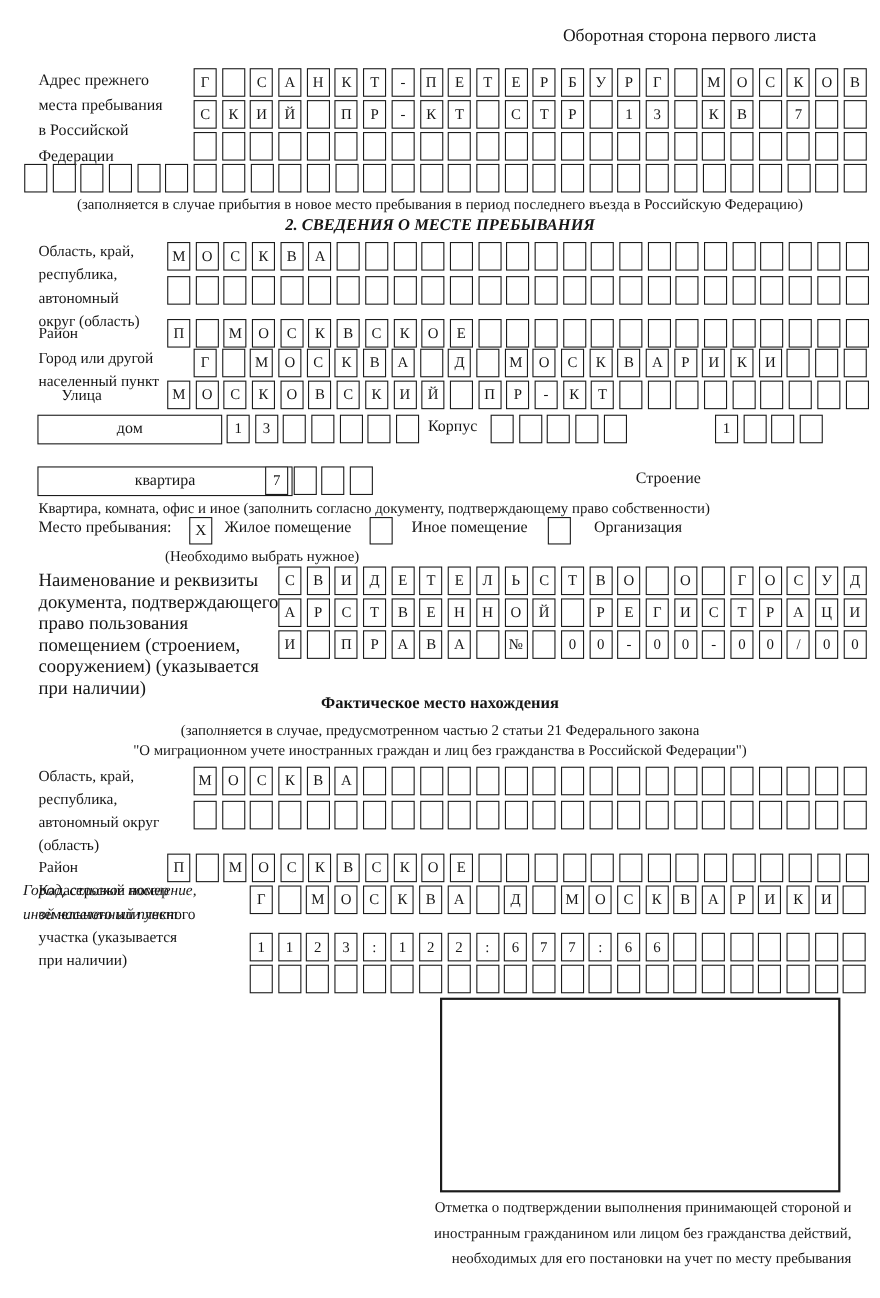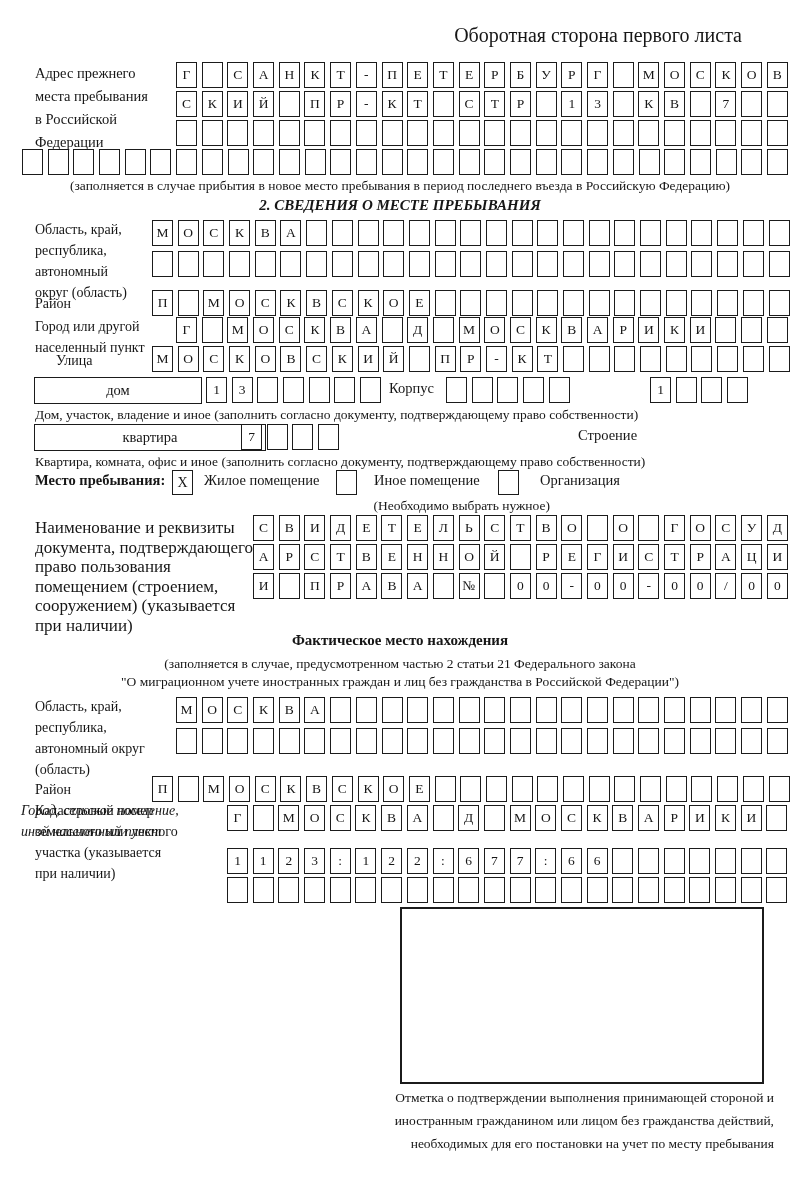--- a/index.html
+++ b/index.html
@@ -20,21 +20,21 @@
   .checkbox{box-sizing:border-box;width:21px;height:25px;border:1.6px solid #1b1b1b;
         display:flex;align-items:center;justify-content:center;font-size:14px;background:#fff;}
   .bigbox{box-sizing:border-box;border:2px solid #1b1b1b;background:#fff;}
   .conf{font-size:13.5px;line-height:23px;text-align:right;}
 </style>
 </head>
 <body>
 
 <div class="page">
 
-  <div class="abs" style="top:24px;right:58px;font-size:20px;">Оборотная сторона первого листа</div>
+  <div class="abs" style="top:24px;right:58px;font-size:16px;">Оборотная сторона первого листа</div>
 
   <div class="abs lbl" style="left:35px;top:62px;">Адрес прежнего
 места пребывания
 в Российской
 Федерации</div>
   <div class="abs boxrow" style="left:176px;top:62px;">
       <span class="cbox">Г</span>
       <span class="cbox"></span>
       <span class="cbox">С</span>
       <span class="cbox">А</span>
@@ -311,39 +311,38 @@
       <span class="cbox"></span>
       <span class="cbox"></span>
     </div>
   <div class="abs" style="left:578px;top:380px;font-size:14.5px;margin-top:47px;">Строение</div>
   <div class="abs boxrow" style="left:650px;top:377px;">
       <span class="cbox">1</span>
       <span class="cbox"></span>
       <span class="cbox"></span>
       <span class="cbox"></span>
     </div>
-  <div class="abs caption-left" style="left:35px;top:407px;">Дом, участок, владение и иное (заполнить согласно документу, подтверждающему право собственности)</div>
 
   <div class="abs wide-cell" style="left:34px;top:424px;width:232px;">квартира</div>
   <div class="abs boxrow" style="left:241px;top:424px;">
       <span class="cbox">7</span>
       <span class="cbox"></span>
       <span class="cbox"></span>
       <span class="cbox"></span>
     </div>
   <div class="abs caption-left" style="left:35px;top:454px;">Квартира, комната, офис и иное (заполнить согласно документу, подтверждающему право собственности)</div>
 
-  <div class="abs" style="left:35px;top:472px;font-size:14.5px;font-weight:bold;">Место пребывания:</div>
+  <div class="abs" style="left:35px;top:472px;font-size:14.5px;">Место пребывания:</div>
   <div class="abs checkbox" style="left:172px;top:470px;">X</div>
   <div class="abs" style="left:204px;top:472px;font-size:14.5px;">Жилое помещение</div>
   <div class="abs checkbox" style="left:336px;top:470px;"></div>
   <div class="abs" style="left:374px;top:472px;font-size:14.5px;">Иное помещение</div>
   <div class="abs checkbox" style="left:498px;top:470px;"></div>
   <div class="abs" style="left:540px;top:472px;font-size:14.5px;">Организация</div>
-  <div class="abs" style="left:150px;top:498px;width:400px;text-align:right;font-size:13.5px;">(Необходимо выбрать нужное)</div>
+  <div class="abs" style="left:150px;top:498px;width:400px;text-align:left;font-size:13.5px;">(Необходимо выбрать нужное)</div>
 
   <div class="abs lbl-tight" style="left:35px;top:518px;">Наименование и реквизиты
 документа, подтверждающего
 право пользования
 помещением (строением,
 сооружением) (указывается
 при наличии)</div>
   <div class="abs boxrow" style="left:253px;top:515px;">
       <span class="cbox">С</span>
       <span class="cbox">В</span>

